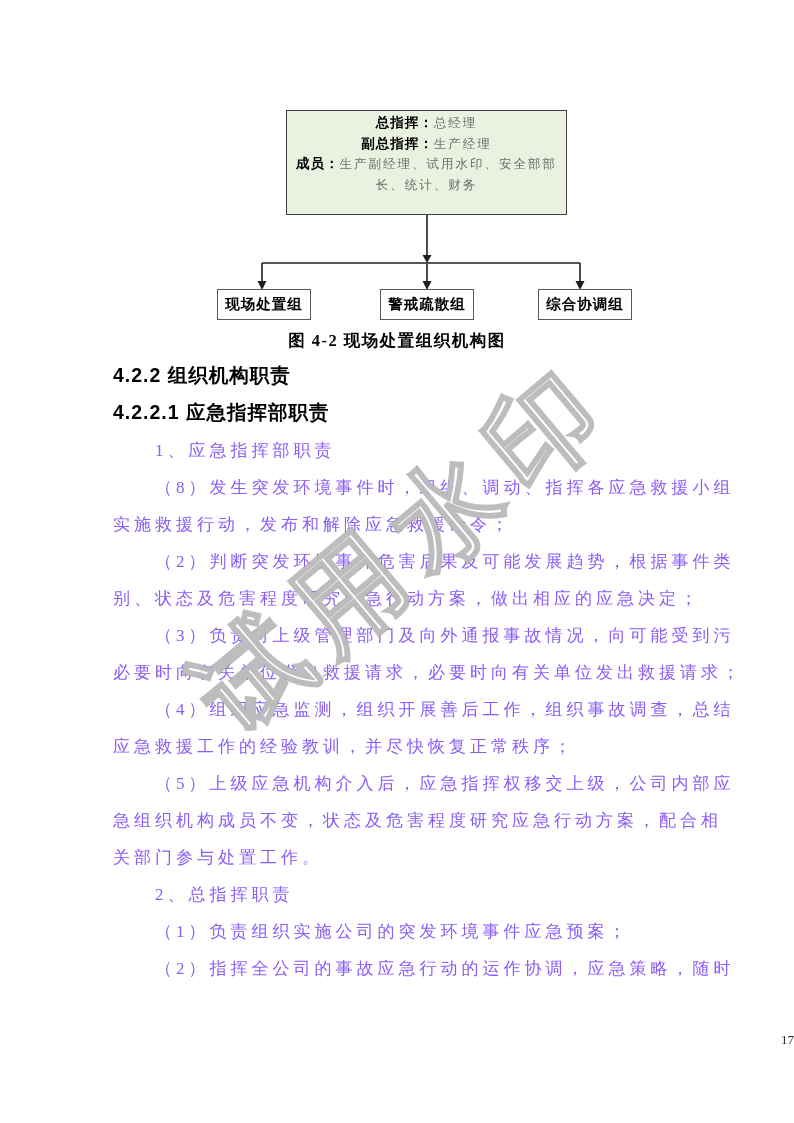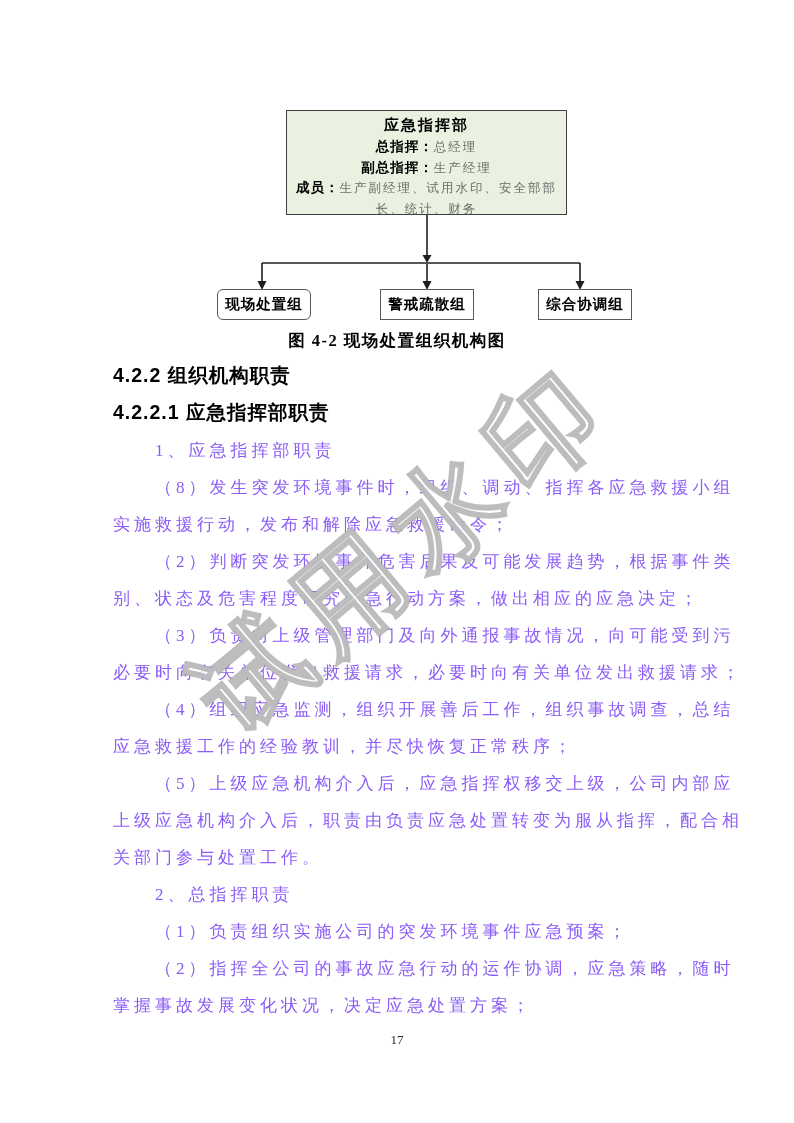--- a/index.html
+++ b/index.html
@@ -21,21 +21,21 @@
   .root-row-label{font-weight:bold;color:#000;font-size:13.5px;letter-spacing:1px;font-family:"Liberation Sans",sans-serif;}
   .root-row-value{color:#67706a;letter-spacing:2px;}
   .connectors{position:absolute;left:0;top:0;pointer-events:none;}
   .child-box{
     position:absolute;top:289px;width:94px;height:31px;box-sizing:border-box;
     border:1.4px solid #595959;background:#fff;
     display:flex;align-items:center;justify-content:center;
     font-weight:bold;font-size:14.5px;letter-spacing:1px;color:#000;
     font-family:"Liberation Sans",sans-serif;
   }
-  .child-0{left:217px;border-radius:6px;} .child-1{left:380px;} .child-2{left:538px;text-align:center;}
+  .child-0{left:217px;} .child-1{left:380px;} .child-2{left:538px;text-align:center;}
   .chart-caption{
     position:absolute;left:0;top:330px;width:100%;text-align:center;
     font-weight:bold;font-size:16.5px;letter-spacing:1.5px;color:#000;
   }
   
   .h1{
     position:absolute;left:113px;top:362px;margin:0;
     font-size:19.5px;font-weight:bold;letter-spacing:1px;color:#000;
     font-family:"Liberation Sans",sans-serif;
   }
@@ -54,33 +54,32 @@
   .watermark{
     position:absolute;left:405px;top:548px;z-index:5;pointer-events:none;
     transform:translate(-50%,-50%) rotate(-40deg);
     white-space:nowrap;font-size:108px;letter-spacing:18px;font-weight:bold;
     color:rgba(255,255,255,0.92);
     -webkit-text-stroke:2.5px rgba(167,167,167,0.75);
     font-family:"Liberation Sans",sans-serif;
   }
   
   .page-number{
-    position:absolute;left:0;top:1032px;width:100%;text-align:center;
+    position:absolute;left:0;top:1032px;width:100%;text-align:right;
     font-size:13px;color:#2b2b2b;
   }
 </style>
 </head>
 <body>
 
 <div class="page">
 
   <div class="watermark">试用水印</div>
 
   <div class="root-box">
-    <div class="root-title">应急指挥部</div>
     <div class="root-rows" id="root-rows">
         <div><span class="root-row-label">总指挥：</span><span class="root-row-value">总经理</span></div>
         <div><span class="root-row-label">副总指挥：</span><span class="root-row-value">生产经理</span></div>
         <div><span class="root-row-label">成员：</span><span class="root-row-value">生产副经理、试用水印、安全部部长、统计、财务</span></div>
       </div>
   </div>
 
   <svg class="connectors" width="794" height="340" viewBox="0 0 794 340">
     <g stroke="#1f1f1f" stroke-width="1.6" fill="none">
       <line x1="427" y1="215" x2="427" y2="256"></line>
@@ -116,23 +115,22 @@
       <div class="body-line indent">1、应急指挥部职责</div>
       <div class="body-line indent">（8）发生突发环境事件时，组织、调动、指挥各应急救援小组</div>
       <div class="body-line">实施救援行动，发布和解除应急救援命令；</div>
       <div class="body-line indent">（2）判断突发环境事件危害后果及可能发展趋势，根据事件类</div>
       <div class="body-line">别、状态及危害程度研究应急行动方案，做出相应的应急决定；</div>
       <div class="body-line indent">（3）负责向上级管理部门及向外通报事故情况，向可能受到污</div>
       <div class="body-line">必要时向有关单位发出救援请求，必要时向有关单位发出救援请求；</div>
       <div class="body-line indent">（4）组织应急监测，组织开展善后工作，组织事故调查，总结</div>
       <div class="body-line">应急救援工作的经验教训，并尽快恢复正常秩序；</div>
       <div class="body-line indent">（5）上级应急机构介入后，应急指挥权移交上级，公司内部应</div>
-      <div class="body-line">上级应急机构介入后，职责由负责应急处置转变为服从指挥，配合相</div>
+      <div class="body-line">急组织机构成员不变，状态及危害程度研究应急行动方案，配合相</div>
       <div class="body-line">关部门参与处置工作。</div>
       <div class="body-line indent">2、总指挥职责</div>
       <div class="body-line indent">（1）负责组织实施公司的突发环境事件应急预案；</div>
       <div class="body-line indent">（2）指挥全公司的事故应急行动的运作协调，应急策略，随时</div>
-      <div class="body-line">掌握事故发展变化状况，决定应急处置方案；</div>
     </div>
 
   <div class="page-number">17</div>
 
 </div>
 
 </body></html>

